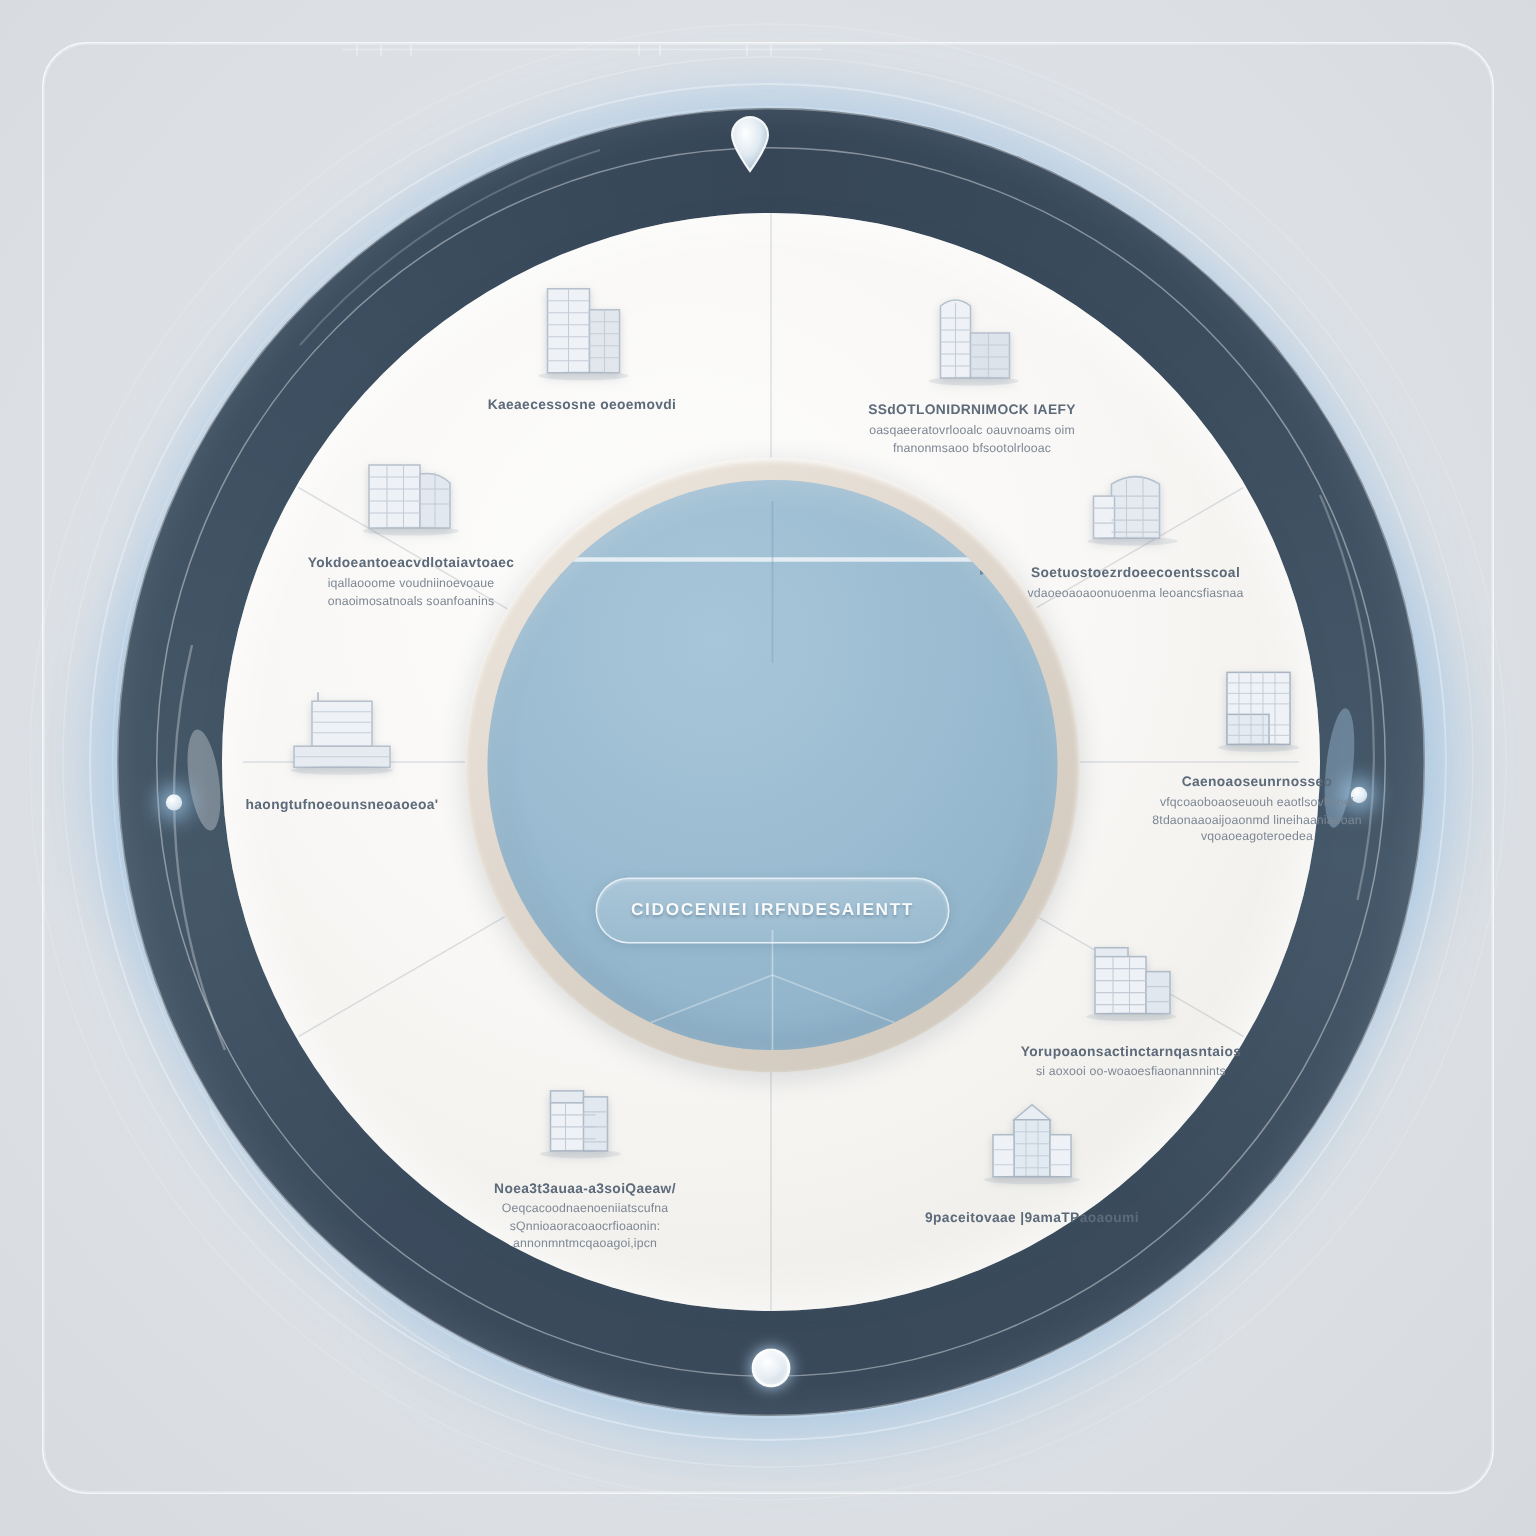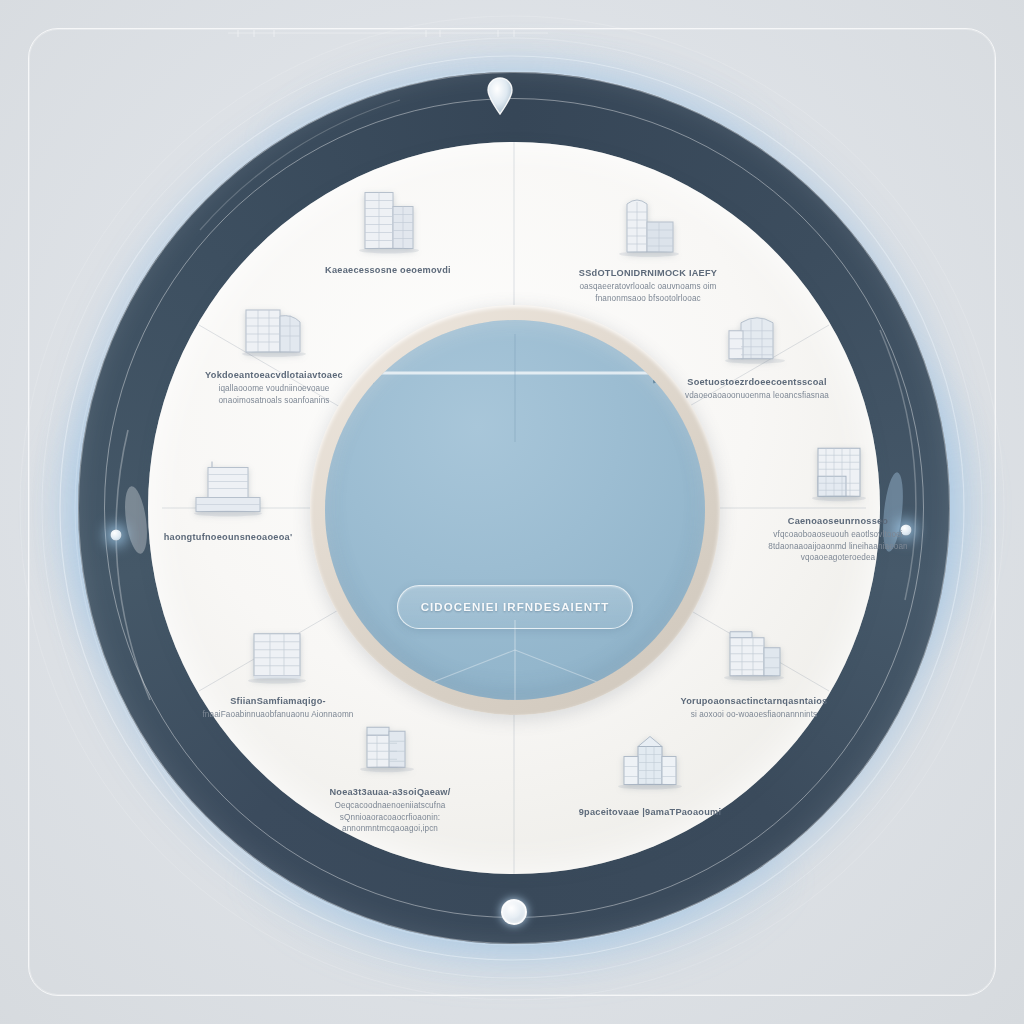--- a/index.html
+++ b/index.html
@@ -468,39 +468,20 @@
           <line x1="40" y1="6" x2="40" y2="54"></line>
             <line x1="48" y1="6" x2="48" y2="54"></line>
         </g>
         <ellipse cx="37" cy="56" rx="27" ry="3" fill="rgba(150,160,175,0.2)"></ellipse>
       </svg>
     </div>
     <div class="n-title">Caenoaoseunrnosseo</div>
     <div class="n-desc">vfqcoaoboaoseuouh eaotlsovltooei 8tdaonaaoaijoaonmd lineihaaniaeoan vqoaoeagoteroedea</div>
   </div>
 
-  <div class="node" style="left:278px; top:665px">
-    <div class="icon-wrap">
-      <svg width="76" height="62" viewBox="0 0 76 62">
-        <rect x="14" y="8" width="46" height="42" fill="#eef1f5" stroke="#b0bbc8" stroke-width="1"></rect>
-        <g stroke="#c2cbd6" stroke-width="0.7">
-          <line x1="14" y1="16" x2="60" y2="16"></line>
-            <line x1="14" y1="24" x2="60" y2="24"></line>
-          <line x1="14" y1="32" x2="60" y2="32"></line>
-            <line x1="14" y1="40" x2="60" y2="40"></line>
-          <line x1="30" y1="8" x2="30" y2="50"></line>
-            <line x1="44" y1="8" x2="44" y2="50"></line>
-        </g>
-        <rect x="14" y="50" width="46" height="3" fill="#dde3ea"></rect>
-        <ellipse cx="37" cy="55" rx="29" ry="3" fill="rgba(150,160,175,0.2)"></ellipse>
-      </svg>
-    </div>
-    <div class="n-title">SfiianSamfiamaqigo-</div>
-    <div class="n-desc">fnaaiFaoabinnuaobfanuaonu Aionnaomn</div>
-  </div>
 
   <div class="node" style="left:754px; top:665px">
     <div class="icon-wrap">
       <svg width="80" height="64" viewBox="0 0 80 64">
         <path d="M16,14 h22 v-6 h-22 z" fill="#e5ebf1" stroke="#b0bbc8" stroke-width="1"></path>
         <rect x="16" y="14" width="34" height="38" fill="#eef1f5" stroke="#b0bbc8" stroke-width="1"></rect>
         <rect x="50" y="24" width="16" height="28" fill="#e0e7ee" stroke="#b0bbc8" stroke-width="1"></rect>
         <g stroke="#c2cbd6" stroke-width="0.7">
           <line x1="16" y1="22" x2="50" y2="22"></line>
             <line x1="16" y1="30" x2="50" y2="30"></line>
@@ -533,21 +514,21 @@
             <line x1="38" y1="32" x2="54" y2="32"></line>
           <line x1="38" y1="42" x2="54" y2="42"></line>
         </g>
         <ellipse cx="36" cy="50" rx="27" ry="3" fill="rgba(150,160,175,0.2)"></ellipse>
       </svg>
     </div>
     <div class="n-title">Noea3t3auaa-a3soiQaeaw/</div>
     <div class="n-desc">Oeqcacoodnaenoeniiatscufna sQnnioaoracoaocrfioaonin: annonmntmcqaoagoi,ipcn</div>
   </div>
 
-  <div class="node" style="left:650px; top:770px">
+  <div class="node" style="left:688px; top:770px">
     <div class="icon-wrap">
       <svg width="84" height="68" viewBox="0 0 84 68">
         <path d="M30,16 L42,6 L54,16 z" fill="#e8eef4" stroke="#b0bbc8" stroke-width="1"></path>
         <rect x="30" y="16" width="24" height="38" fill="#e2eaf1" stroke="#a9b5c3" stroke-width="1"></rect>
         <rect x="16" y="26" width="14" height="28" fill="#eef2f6" stroke="#b0bbc8" stroke-width="1"></rect>
         <rect x="54" y="26" width="14" height="28" fill="#eef2f6" stroke="#b0bbc8" stroke-width="1"></rect>
         <g stroke="#bfc9d5" stroke-width="0.6">
           <line x1="30" y1="24" x2="54" y2="24"></line>
             <line x1="30" y1="32" x2="54" y2="32"></line>
           <line x1="30" y1="40" x2="54" y2="40"></line>

